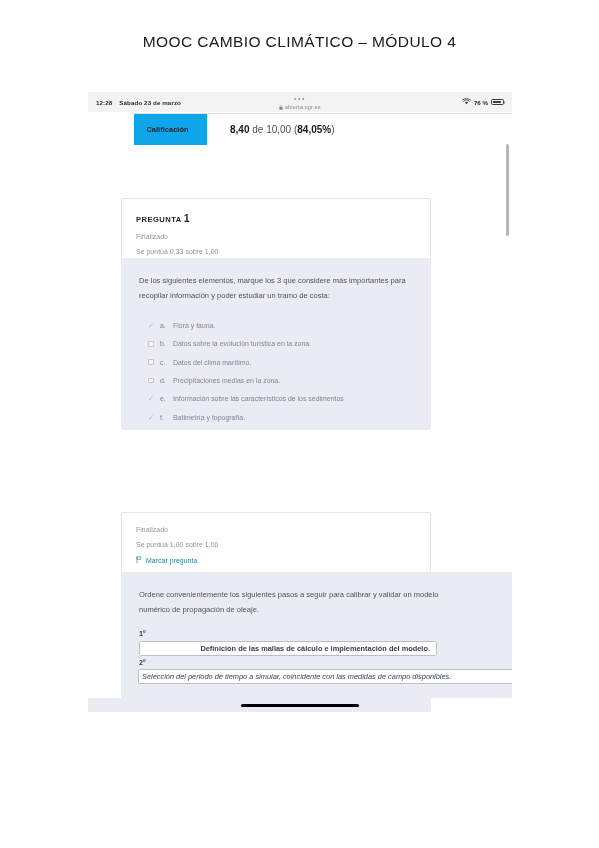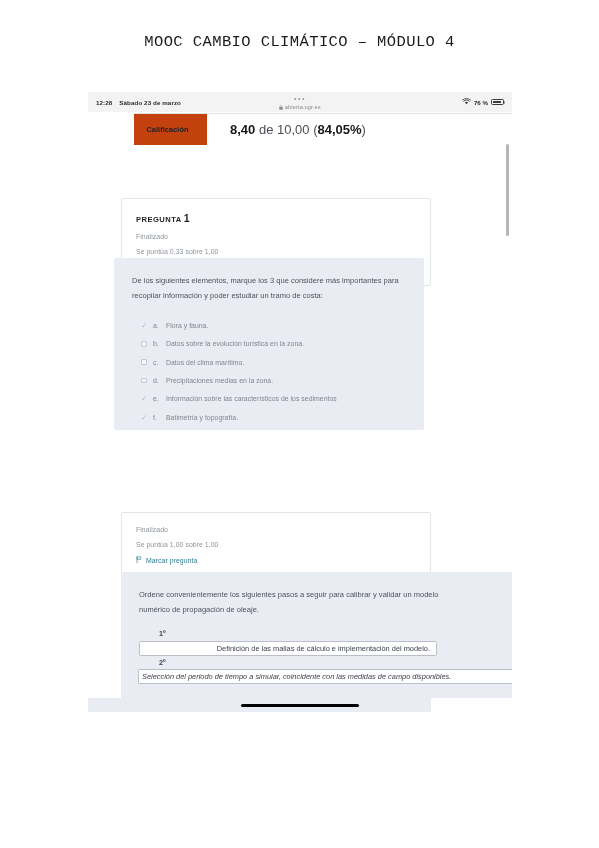--- a/index.html
+++ b/index.html
@@ -15,21 +15,21 @@
     overflow: hidden;
   }
 
   
   .doc-title {
     position: absolute;
     left: 0;
     top: 33px;
     width: 599px;
     text-align: center;
-    font-family: Liberation Mono, monospace;
+    font-family: Liberation Sans, sans-serif;
     font-size: 15.5px;
     font-variant: small-caps;
     letter-spacing: 0.4px;
     color: #1a1a1a;
     white-space: nowrap;
   }
 
   
   .device {
     position: absolute;
@@ -146,21 +146,21 @@
     position: absolute;
     left: 46px; top: 1px;
     width: 378px;
     height: 32px;
     display: flex;
     align-items: flex-start;
   }
   .grade-label-cell {
     width: 73px;
     height: 32px;
-    background: #c2410c;
+    background: #0ea5e9;
     border-top: 1px solid #e0e0e0;
     box-sizing: border-box;
     display: flex;
     align-items: center;
     justify-content: center;
     padding-right: 6px;
   }
   .grade-label {
     font-size: 7.4px;
     font-weight: bold;
@@ -170,21 +170,21 @@
   .grade-value-cell {
     flex: 1;
     height: 32px;
     border-top: 1px solid #e0e0e0;
     box-sizing: border-box;
     display: flex;
     align-items: center;
     padding-left: 11px;
   }
   .grade-value {
-    font-size: 13px;
+    font-size: 10px;
     color: #4a4f54;
     padding-left: 12px;
   }
   .grade-value b { color: #16191c; font-weight: bold; }
 
   
   .page-scrollbar {
     position: absolute;
     right: 3px;
     top: 32px;
@@ -231,21 +231,21 @@
     gap: 4px;
     font-size: 6.9px;
     color: #2e7d93;
     letter-spacing: 0.05px;
   }
   .flag-ico { display:block; }
 
   
   .q-body {
     position: absolute;
-    left: 26px;
+    left: 33px;
     width: 310px;
     background: #e9ecf3;
     border-radius: 2px;
     box-sizing: border-box;
     padding: 16px 18px 14px 18px;
   }
   .q-text {
     font-size: 7.5px;
     line-height: 14.6px;
     color: #4d525a;
@@ -293,40 +293,40 @@
 
   
   .order-list { margin-top: 12px; }
   .order-item { margin-bottom: 2px; }
   .order-num {
     font-size: 7.2px;
     font-weight: bold;
     color: #3d424a;
     margin-bottom: 2.5px;
     letter-spacing: 0.05px;
-    margin-left: 20px;
   }
   .order-input {
     height: 15px;
     background: #ffffff;
     border: 1px solid #b9bec7;
     border-radius: 1.5px;
     box-sizing: border-box;
     display: flex;
     align-items: center;
     font-size: 7.4px;
     color: #3c4149;
     white-space: nowrap;
     overflow: hidden;
     padding: 0 3px;
   }
   .order-input.w1 {
     width: 298px;
     justify-content: flex-end;
     padding-right: 6px;
+    font-weight: bold;
   }
   .order-input.w2 {
     width: 385px;
     margin-left: -1px;
     justify-content: flex-start;
     padding-left: 3px;
     font-style: italic;
   }
 
   

